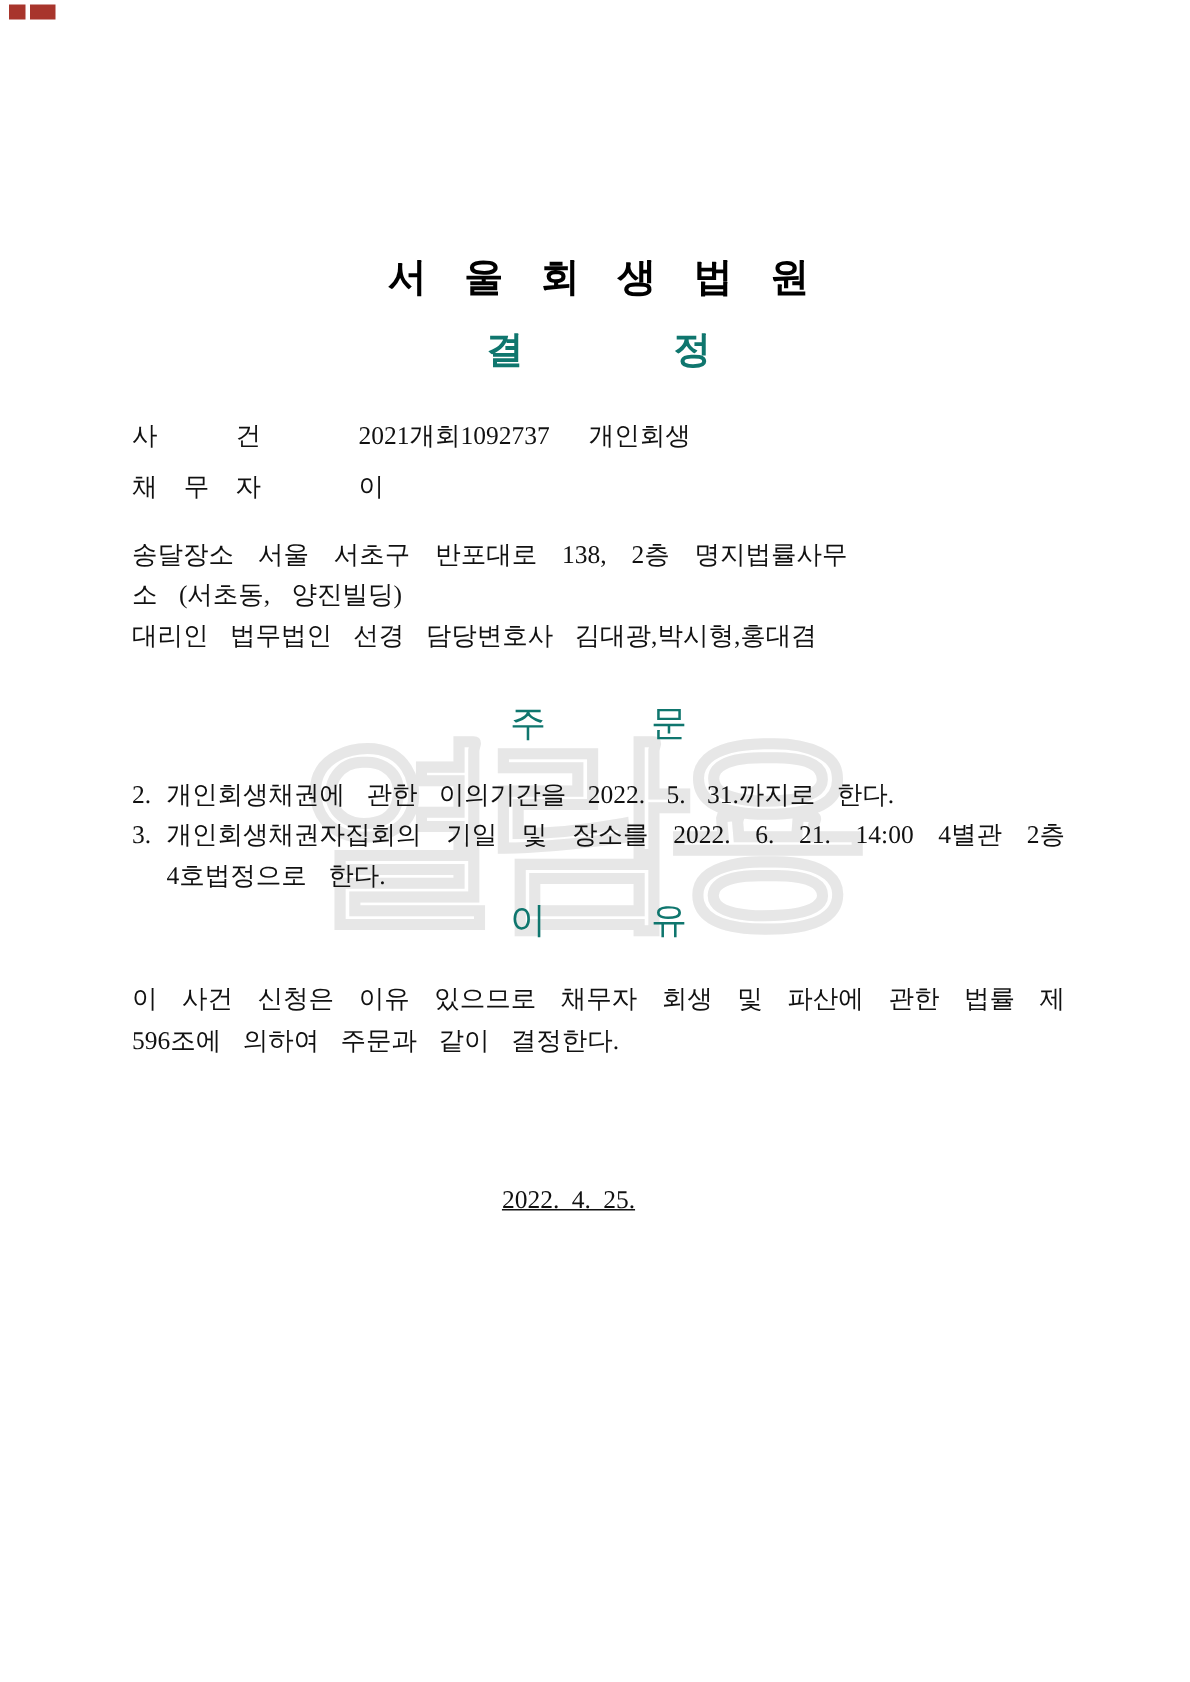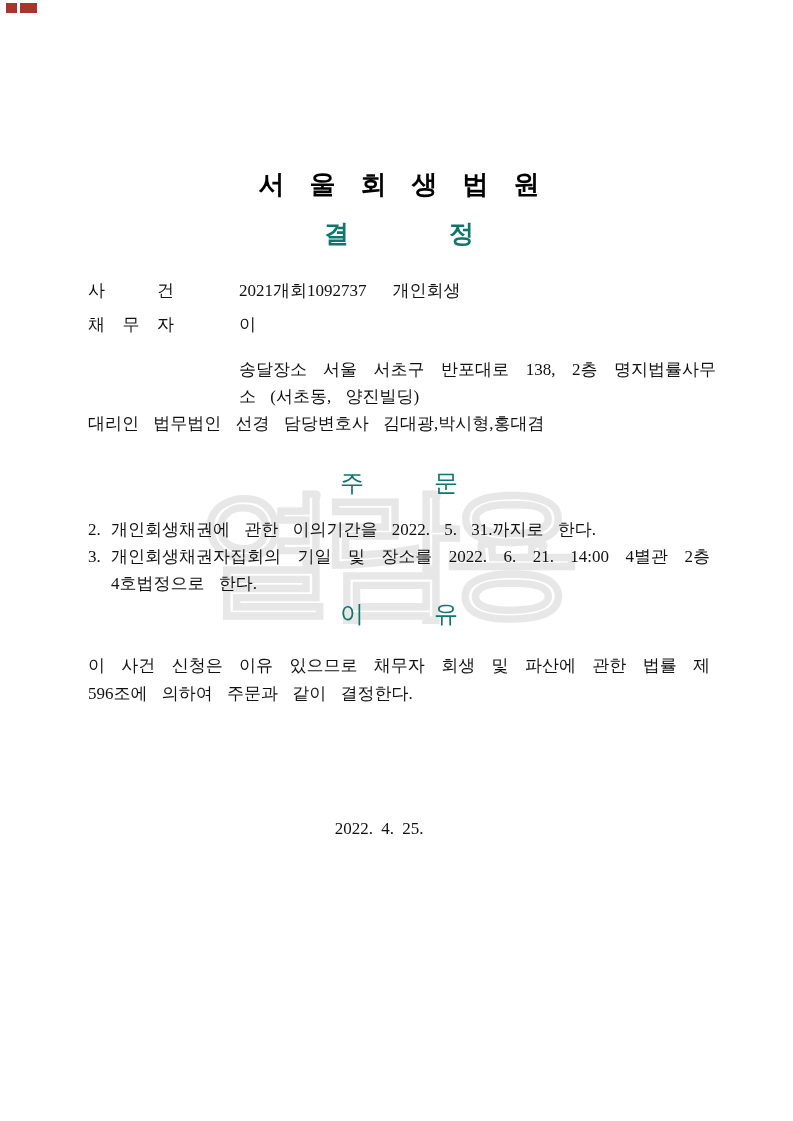--- a/index.html
+++ b/index.html
@@ -85,21 +85,20 @@
     width: 86px;
     flex: none;
   }
   .field-value { margin-left: 65px; }
   .case-type { margin-left: 26px; }
 
   .doc-body { word-spacing: 10px; }
 
   .service-block {
     margin-top: 21px;
-    margin-left: 151px;
     width: 477px;
     text-align: justify;
     line-height: 27px;
   }
   .service-address { margin-left: 16px; }
   .attorney-line {
     width: 477px;
     line-height: 27px;
   }
 
@@ -114,25 +113,26 @@
   .order-item .num { display: inline-block; width: 23px; margin-left: -23px; }
 
   .reason-heading { margin: 4px 0 0 0; }
   .reason-text {
     margin: 24px 0 0 0;
     text-align: justify;
     line-height: 28px;
   }
 
   .decision-date {
-    margin-top: 110px;
+    margin-top: 81px;
     text-align: center;
     word-spacing: 4px;
     transform: translateX(-20px);
     line-height: 21px;
+    text-decoration: underline;
   }
 </style>
 </head>
 <body>
 
 <div class="page">
 
   <span class="red-mark m1"></span>
   <span class="red-mark m2"></span>
 

